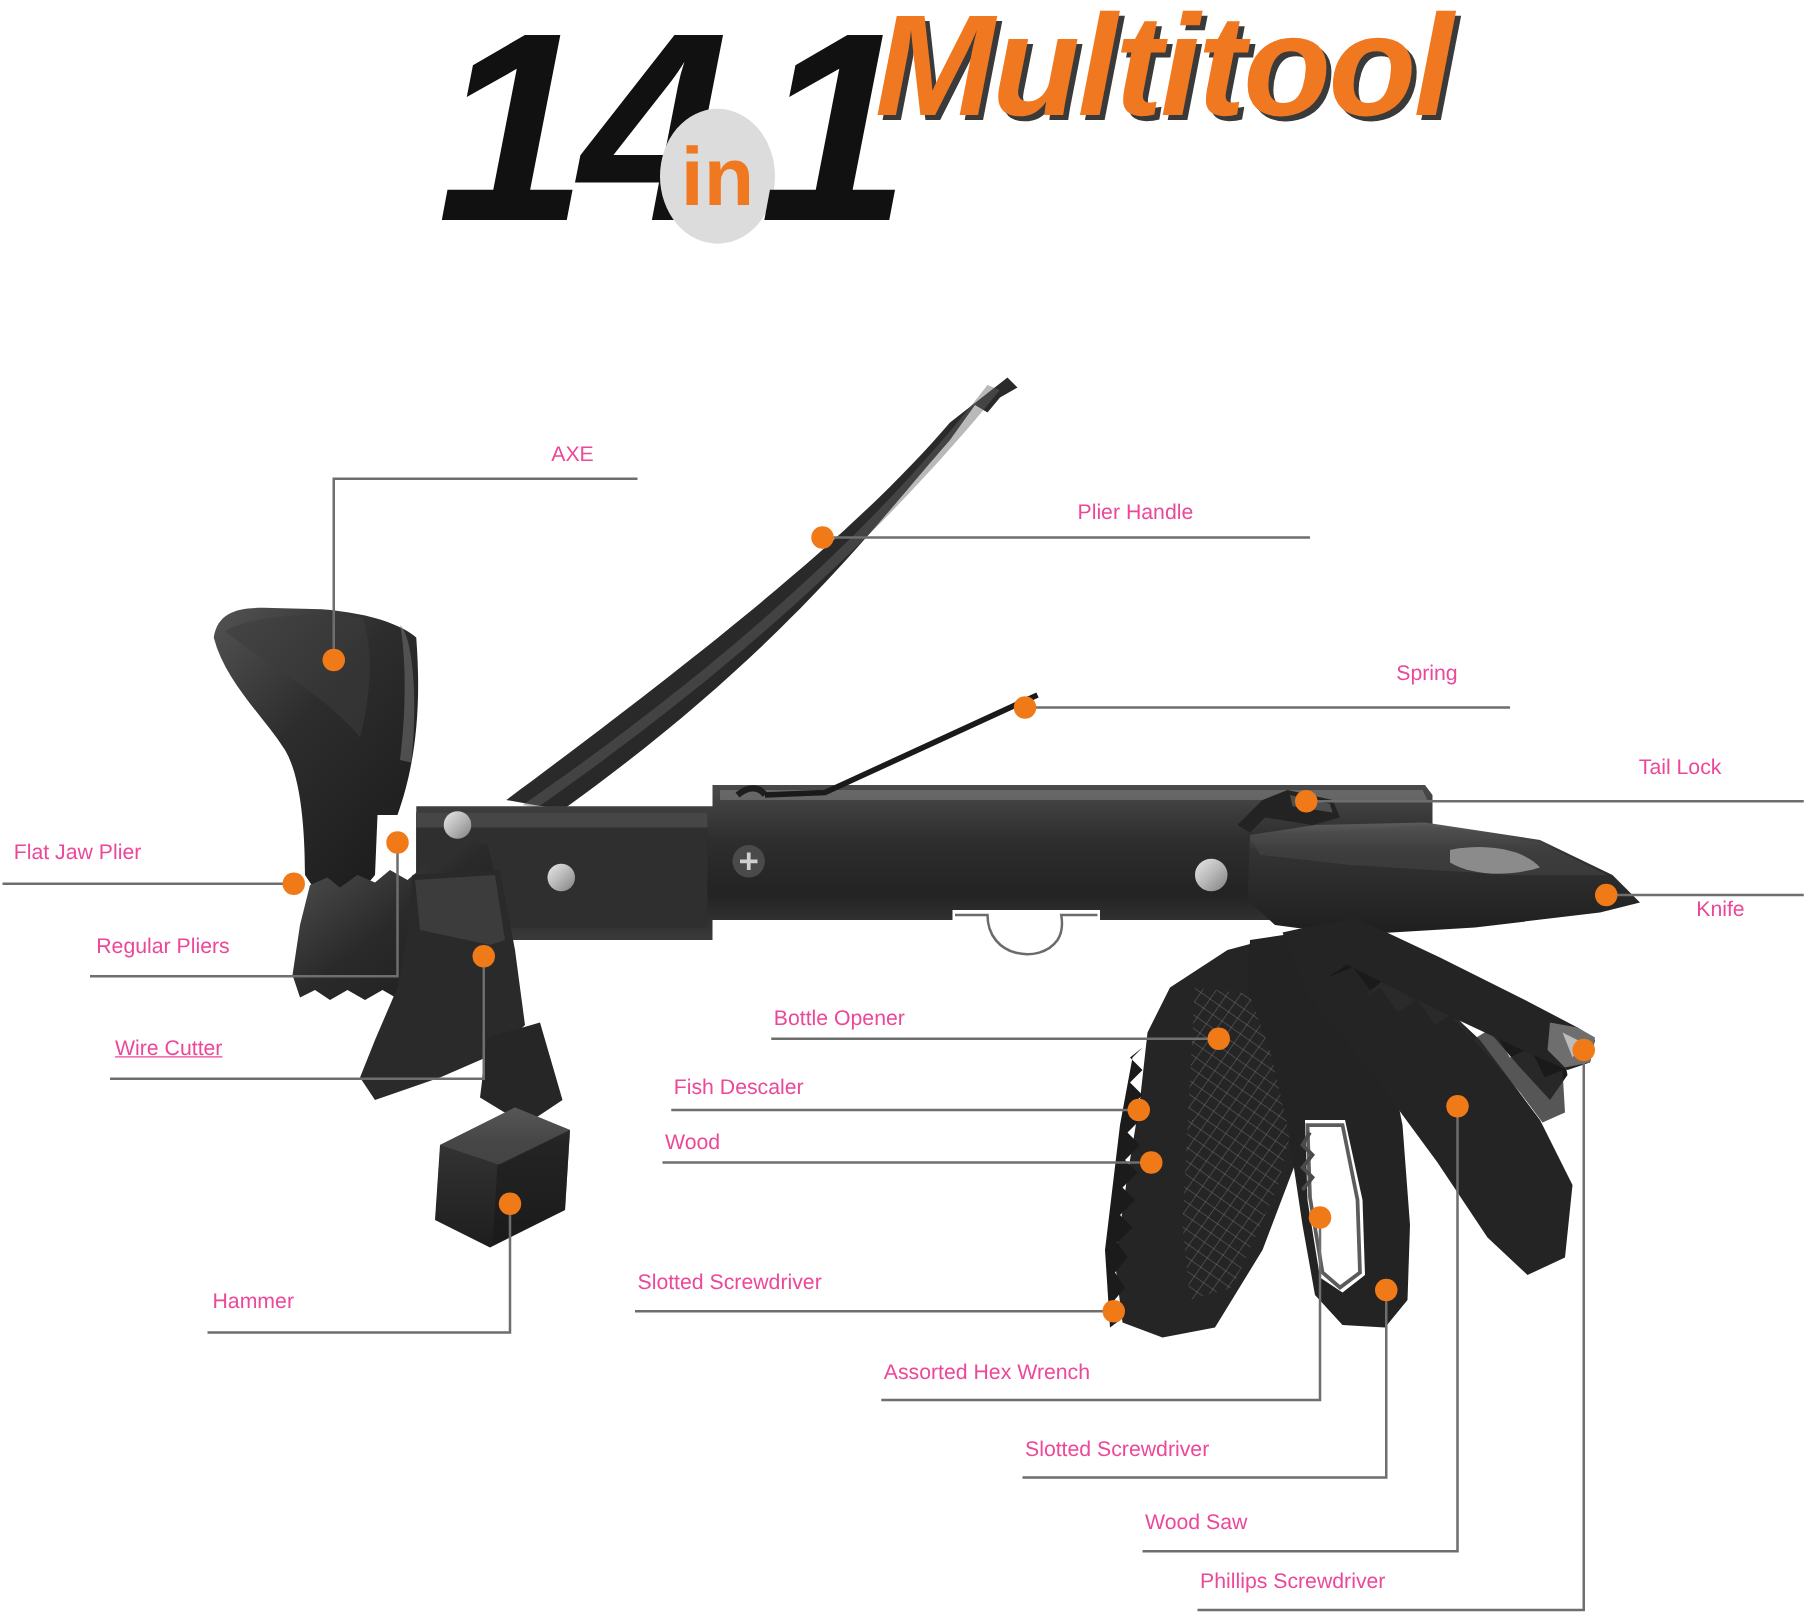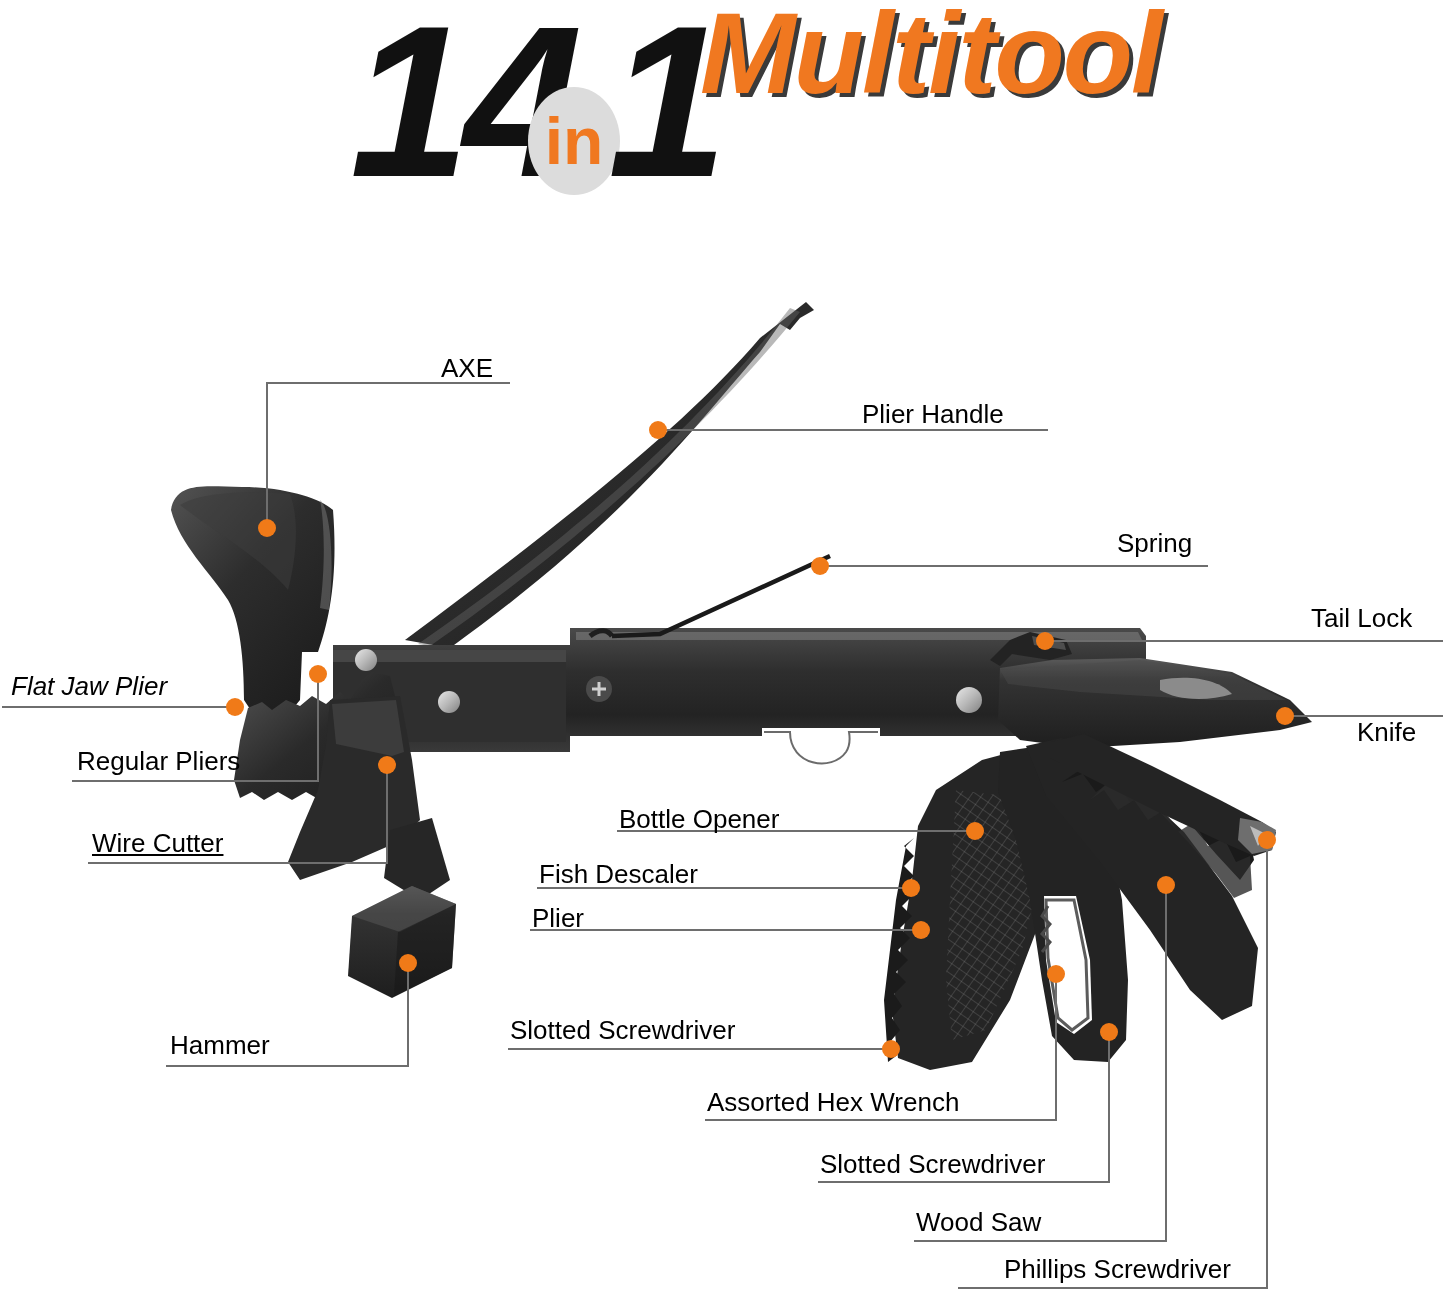--- a/index.html
+++ b/index.html
@@ -19,21 +19,21 @@
            display:flex;align-items:center;justify-content:center;
            font-size:66px;font-weight:bold;color:#f07820;letter-spacing:0px;}
   #multitool{position:absolute;left:700px;top:-4px;font-size:115px;font-weight:bold;
              font-style:italic;color:#f07820;letter-spacing:-2px;line-height:1;
              text-shadow:4px 4px 0 #3a3a3a;}
 
   
   #artwork{position:absolute;left:0;top:0;width:1445px;height:1292px;}
 
   
-  .lbl{position:absolute;font-size:26px;color:#000000;white-space:nowrap;line-height:1;}
+  .lbl{position:absolute;font-size:17px;color:#ec4899;white-space:nowrap;line-height:1;}
 </style>
 </head>
 <body>
 
 <div id="title-block">
   <span class="t-num" id="num-14">14</span>
   <span id="in-badge"></span>
   <span id="in-text">in</span>
   <span class="t-num" id="num-1">1</span>
   <span id="multitool">Multitool</span>
@@ -248,36 +248,36 @@
   <span class="lbl" style="left:441px;top:355px;">AXE</span>
 
   <span class="lbl" style="left:862px;top:401px;">Plier Handle</span>
 
   <span class="lbl" style="left:1117px;top:530px;">Spring</span>
 
   <span class="lbl" style="left:1311px;top:605px;">Tail Lock</span>
 
   <span class="lbl" style="left:1357px;top:681px;margin-top:38px;">Knife</span>
 
-  <span class="lbl" style="left:11px;top:673px;font-style:italic;">Flat Jaw Plier</span>
+  <span class="lbl" style="left:11px;top:673px;">Flat Jaw Plier</span>
 
   <span class="lbl" style="left:77px;top:748px;">Regular Pliers</span>
 
   <span class="lbl" style="left:92px;top:830px;text-decoration:underline;">Wire Cutter</span>
 
   <span class="lbl" style="left:170px;top:1032px;">Hammer</span>
 
   <span class="lbl" style="left:619px;top:806px;">Bottle Opener</span>
 
   <span class="lbl" style="left:539px;top:861px;">Fish Descaler</span>
 
-  <span class="lbl" style="left:532px;top:905px;">Plier</span>
+  <span class="lbl" style="left:532px;top:905px;">Wood</span>
 
   <span class="lbl" style="left:510px;top:1017px;">Slotted Screwdriver</span>
 
   <span class="lbl" style="left:707px;top:1089px;">Assorted Hex Wrench</span>
 
   <span class="lbl" style="left:820px;top:1151px;">Slotted Screwdriver</span>
 
   <span class="lbl" style="left:916px;top:1209px;">Wood Saw</span>
 
-  <span class="lbl" style="left:1004px;top:1256px;">Phillips Screwdriver</span>
+  <span class="lbl" style="left:960px;top:1256px;">Phillips Screwdriver</span>
 </div>
 
 </body></html>

